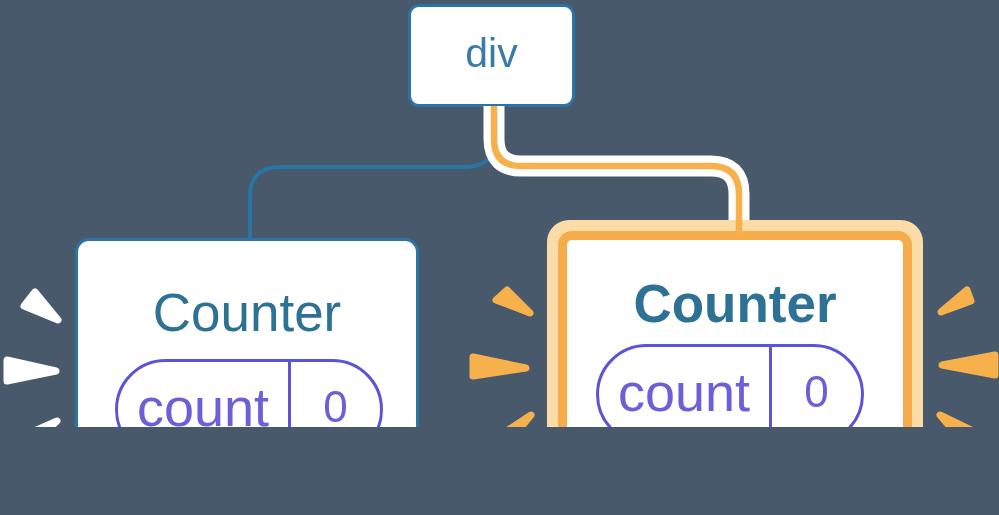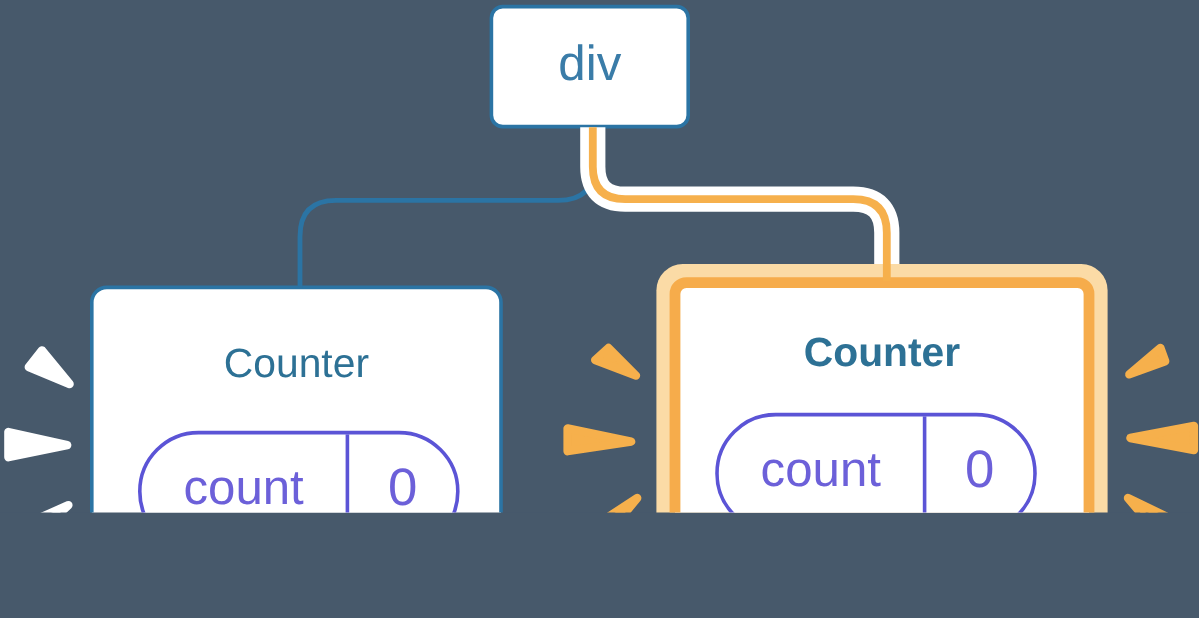--- a/index.html
+++ b/index.html
@@ -34,21 +34,21 @@
   #left-counter{
     left:75px;top:238px;width:344px;height:264px;
     border:3px solid var(--nodeBorderBlue,#2B74A4);
     border-radius:14px;
     z-index:2;
   }
   .counter-title{
     position:absolute;left:0;right:0;
     text-align:center;
     color:var(--counterText,#2D7195);
-    font-size:34px;line-height:1;
+    font-size:53px;line-height:1;
   }
   #left-counter .counter-title{top:45px;font-weight:500;}
   
   #right-counter-outer{
     position:absolute;
     left:547px;top:220px;width:376px;height:293px;
     background:var(--creamRing,#FBDBA6);
     border-radius:22px;
     box-sizing:border-box;
     padding:11px;
@@ -80,21 +80,21 @@
     box-sizing:border-box;
     border-right:3px solid var(--purple,#5B54D6);
     display:flex;align-items:center;justify-content:center;
   }
   .pill-value-cell{
     flex:1;
     display:flex;align-items:center;justify-content:center;
   }
   .pill-key-cell span, .pill-value-cell span{
     color:var(--purpleText,#6C60D9);
-    font-size:41px;line-height:1;
+    font-size:54px;line-height:1;
     padding-bottom:6px;
   }
   .pill-value-cell span{font-size:44px;}
   
   #overlay-svg{
     position:absolute;left:0;top:0;
     z-index:3;
     pointer-events:none;
   }
 </style>

